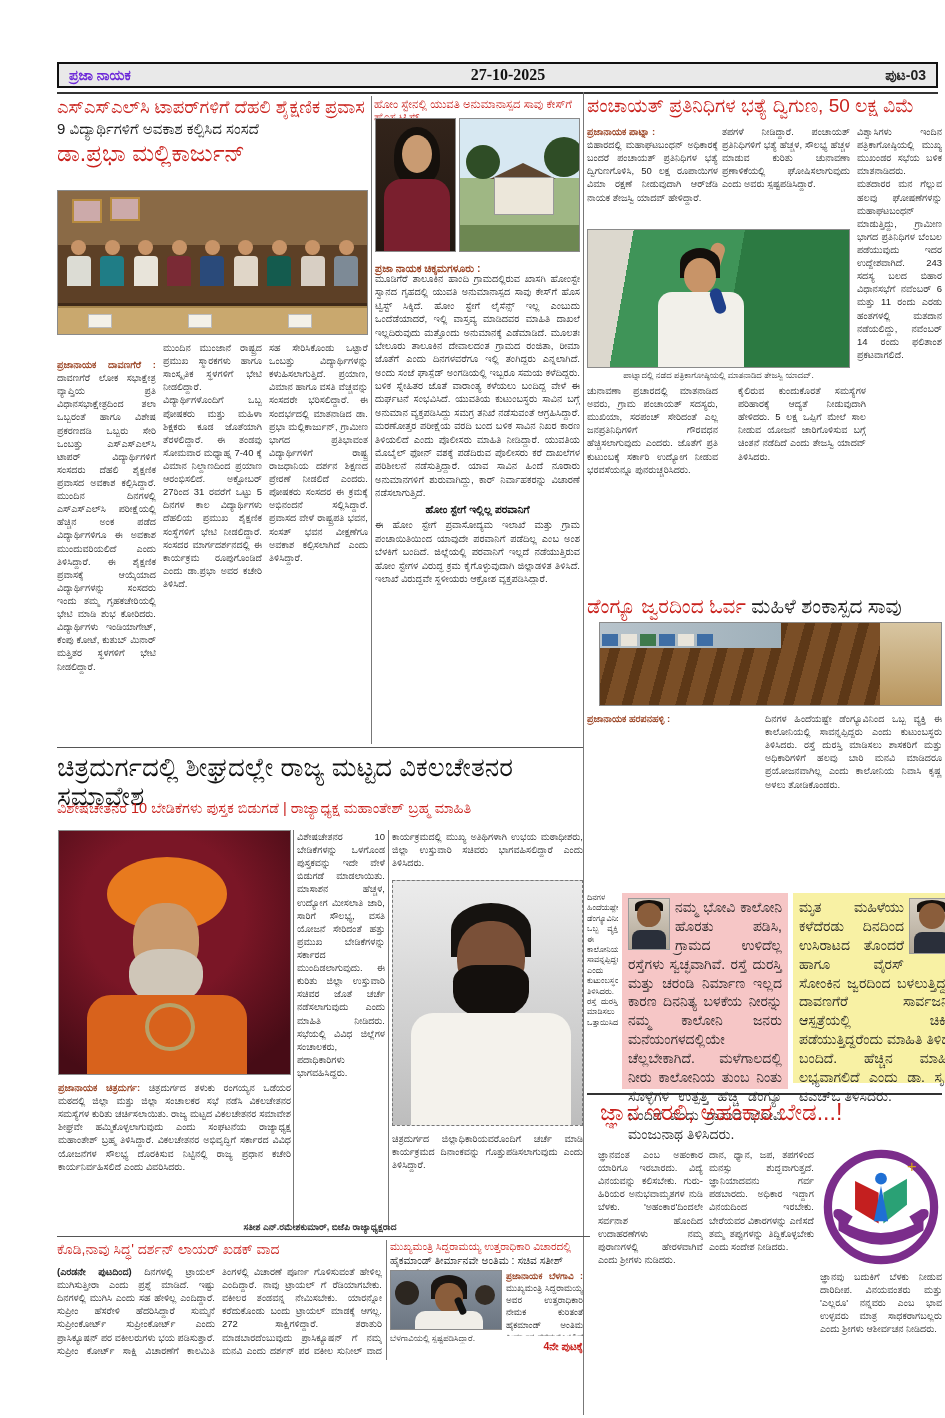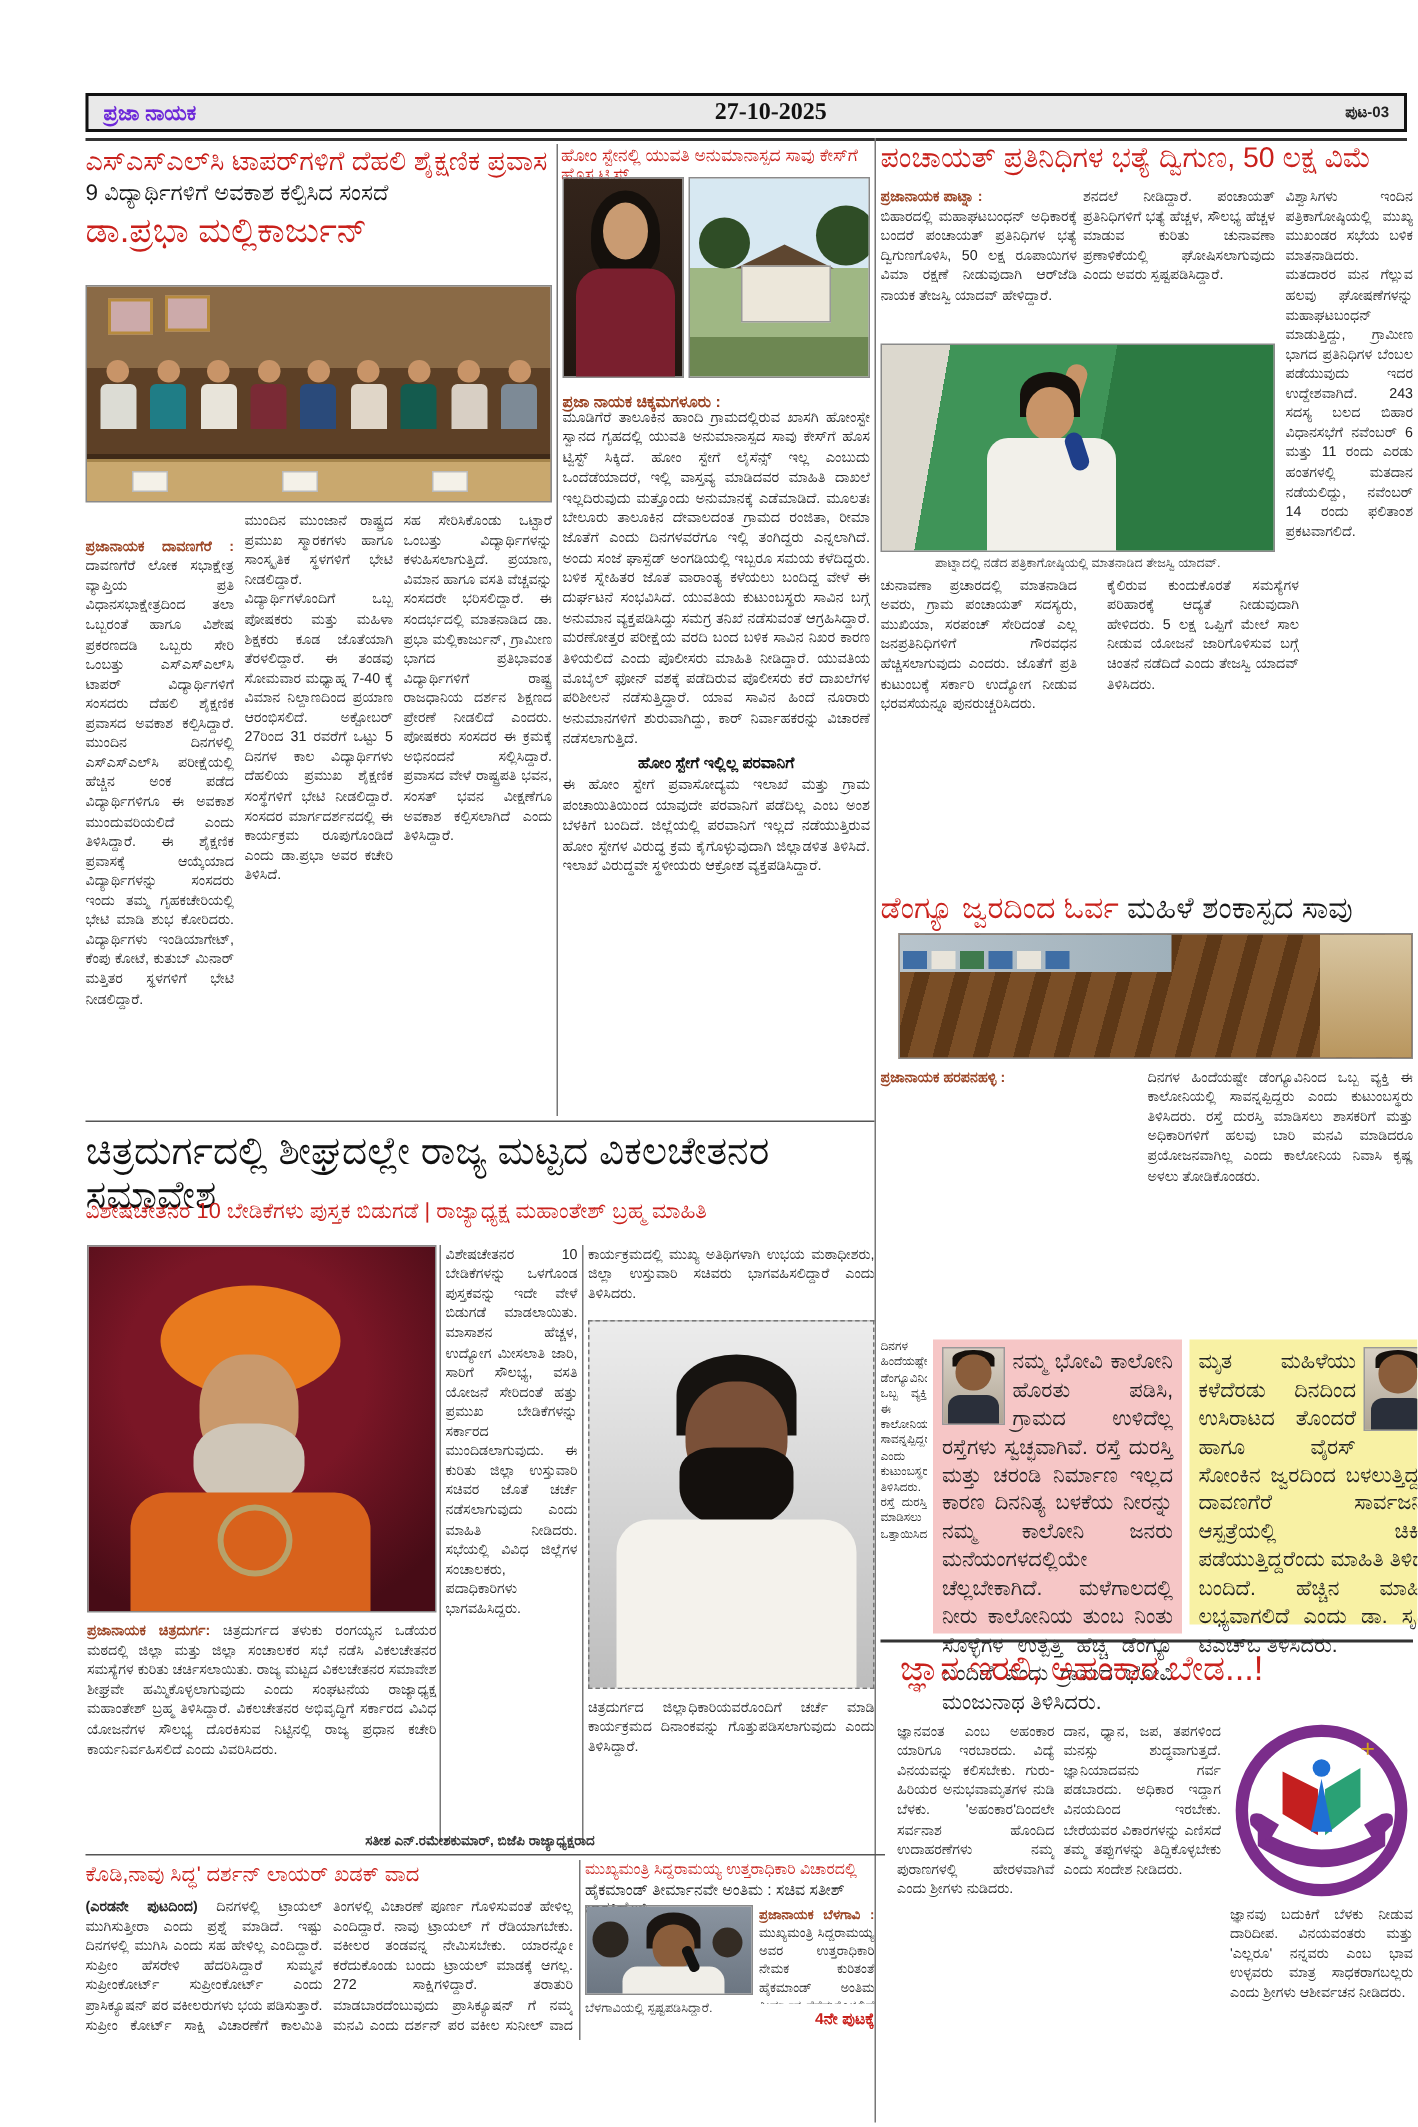--- a/index.html
+++ b/index.html
@@ -6,21 +6,21 @@
   .page{position:relative;width:945px;height:1418px;background:#fff;overflow:hidden;
         font-family:"Liberation Sans","DejaVu Sans",sans-serif;color:#1a1a1a;}
   .abs{position:absolute;}
   .hline{position:absolute;background:#333;height:2px;}
   .vline{position:absolute;background:#777;width:1px;}
   .masthead{position:absolute;left:57px;top:62px;width:881px;height:26px;border:2px solid #111;
             background:#e9e9e9;display:flex;align-items:center;justify-content:space-between;
             padding:0 10px;box-sizing:border-box;}
   .mast-name{font-weight:bold;font-size:14px;color:#6d28d9;}
   .mast-date{font-weight:bold;font-size:16px;font-family:"Liberation Serif","DejaVu Serif",serif;color:#111;}
-  .mast-page{font-weight:bold;font-size:10px;color:#222;}
+  .mast-page{font-weight:bold;font-size:14px;color:#222;}
   .red{color:#c9211c;}
   .headline{font-weight:normal;text-align:left;line-height:1.12;}
   .body-txt{font-size:9.5px;line-height:1.38;text-align:justify;overflow:hidden;color:#242424;}
   .dl{font-weight:bold;color:#9b4424;}
   .caption{font-size:8.5px;line-height:1.3;text-align:justify;color:#333;overflow:hidden;}
   .crosshead{font-weight:bold;text-align:center;font-size:10.5px;color:#111;margin:4px 0 2px;}
   .jump{color:#c9211c;font-weight:bold;font-size:10.5px;text-align:right;}
   .photo{position:absolute;border:1px solid #8a8a8a;box-sizing:border-box;overflow:hidden;}
   
   .gp{background:linear-gradient(#8a6a46 0 38%,#5d4026 38% 78%,#3f2a18 78%);}
@@ -187,21 +187,21 @@
     <div class="body-txt" style="font-size:9.7px;">ಈ ಹೋಂ ಸ್ಟೇಗೆ ಪ್ರವಾಸೋದ್ಯಮ ಇಲಾಖೆ ಮತ್ತು ಗ್ರಾಮ ಪಂಚಾಯಿತಿಯಿಂದ ಯಾವುದೇ ಪರವಾನಿಗೆ ಪಡೆದಿಲ್ಲ ಎಂಬ ಅಂಶ ಬೆಳಕಿಗೆ ಬಂದಿದೆ. ಜಿಲ್ಲೆಯಲ್ಲಿ ಪರವಾನಿಗೆ ಇಲ್ಲದೆ ನಡೆಯುತ್ತಿರುವ ಹೋಂ ಸ್ಟೇಗಳ ವಿರುದ್ಧ ಕ್ರಮ ಕೈಗೊಳ್ಳುವುದಾಗಿ ಜಿಲ್ಲಾಡಳಿತ ತಿಳಿಸಿದೆ. ಇಲಾಖೆ ವಿರುದ್ಧವೇ ಸ್ಥಳೀಯರು ಆಕ್ರೋಶ ವ್ಯಕ್ತಪಡಿಸಿದ್ದಾರೆ.</div>
   </div>
 
   <div class="vline" style="left:583px;top:92px;height:1323px;"></div>
 
   <div class="headline red abs" style="left:587px;top:95px;width:355px;font-size:19px;">ಪಂಚಾಯತ್ ಪ್ರತಿನಿಧಿಗಳ ಭತ್ಯೆ ದ್ವಿಗುಣ, 50 ಲಕ್ಷ ವಿಮೆ</div>
   <div class="body-txt abs" style="left:587px;top:125px;width:131px;height:102px;">
     <span class="dl">ಪ್ರಜಾನಾಯಕ ಪಾಟ್ನಾ :</span><br>
     <span>ಬಿಹಾರದಲ್ಲಿ ಮಹಾಘಟಬಂಧನ್ ಅಧಿಕಾರಕ್ಕೆ ಬಂದರೆ ಪಂಚಾಯತ್ ಪ್ರತಿನಿಧಿಗಳ ಭತ್ಯೆ ದ್ವಿಗುಣಗೊಳಿಸಿ, 50 ಲಕ್ಷ ರೂಪಾಯಿಗಳ ವಿಮಾ ರಕ್ಷಣೆ ನೀಡುವುದಾಗಿ ಆರ್‌ಜೆಡಿ ನಾಯಕ ತೇಜಸ್ವಿ ಯಾದವ್ ಹೇಳಿದ್ದಾರೆ.</span>
   </div>
-  <div class="body-txt abs" style="left:722px;top:125px;width:128px;height:102px;">ಶನದಲೆ ನೀಡಿದ್ದಾರೆ. ಪಂಚಾಯತ್ ಪ್ರತಿನಿಧಿಗಳಿಗೆ ಭತ್ಯೆ ಹೆಚ್ಚಳ, ಸೌಲಭ್ಯ ಹೆಚ್ಚಳ ಮಾಡುವ ಕುರಿತು ಚುನಾವಣಾ ಪ್ರಣಾಳಿಕೆಯಲ್ಲಿ ಘೋಷಿಸಲಾಗುವುದು ಎಂದು ಅವರು ಸ್ಪಷ್ಟಪಡಿಸಿದ್ದಾರೆ.</div>
+  <div class="body-txt abs" style="left:722px;top:125px;width:128px;height:102px;">ತಪಗಳೆ ನೀಡಿದ್ದಾರೆ. ಪಂಚಾಯತ್ ಪ್ರತಿನಿಧಿಗಳಿಗೆ ಭತ್ಯೆ ಹೆಚ್ಚಳ, ಸೌಲಭ್ಯ ಹೆಚ್ಚಳ ಮಾಡುವ ಕುರಿತು ಚುನಾವಣಾ ಪ್ರಣಾಳಿಕೆಯಲ್ಲಿ ಘೋಷಿಸಲಾಗುವುದು ಎಂದು ಅವರು ಸ್ಪಷ್ಟಪಡಿಸಿದ್ದಾರೆ.</div>
   <div class="body-txt abs" style="left:857px;top:125px;width:85px;height:464px;">ವಿಶ್ವಾಸಿಗಳು ಇಂದಿನ ಪತ್ರಿಕಾಗೋಷ್ಠಿಯಲ್ಲಿ ಮುಖ್ಯ ಮುಖಂಡರ ಸಭೆಯ ಬಳಿಕ ಮಾತನಾಡಿದರು. ಮತದಾರರ ಮನ ಗೆಲ್ಲುವ ಹಲವು ಘೋಷಣೆಗಳನ್ನು ಮಹಾಘಟಬಂಧನ್ ಮಾಡುತ್ತಿದ್ದು, ಗ್ರಾಮೀಣ ಭಾಗದ ಪ್ರತಿನಿಧಿಗಳ ಬೆಂಬಲ ಪಡೆಯುವುದು ಇದರ ಉದ್ದೇಶವಾಗಿದೆ. 243 ಸದಸ್ಯ ಬಲದ ಬಿಹಾರ ವಿಧಾನಸಭೆಗೆ ನವೆಂಬರ್ 6 ಮತ್ತು 11 ರಂದು ಎರಡು ಹಂತಗಳಲ್ಲಿ ಮತದಾನ ನಡೆಯಲಿದ್ದು, ನವೆಂಬರ್ 14 ರಂದು ಫಲಿತಾಂಶ ಪ್ರಕಟವಾಗಲಿದೆ.</div>
   <div class="photo tp" style="left:587px;top:229px;width:263px;height:139px;">
     <div class="flag"></div>
       <div class="arm"></div>
       <div class="hair"></div>
       <div class="face"></div>
       <div class="shirt"></div>
       <div class="mic"></div>
   </div>
   <div class="caption abs" style="left:587px;top:370px;width:263px;height:11px;text-align:center;">ಪಾಟ್ನಾದಲ್ಲಿ ನಡೆದ ಪತ್ರಿಕಾಗೋಷ್ಠಿಯಲ್ಲಿ ಮಾತನಾಡಿದ ತೇಜಸ್ವಿ ಯಾದವ್.</div>

